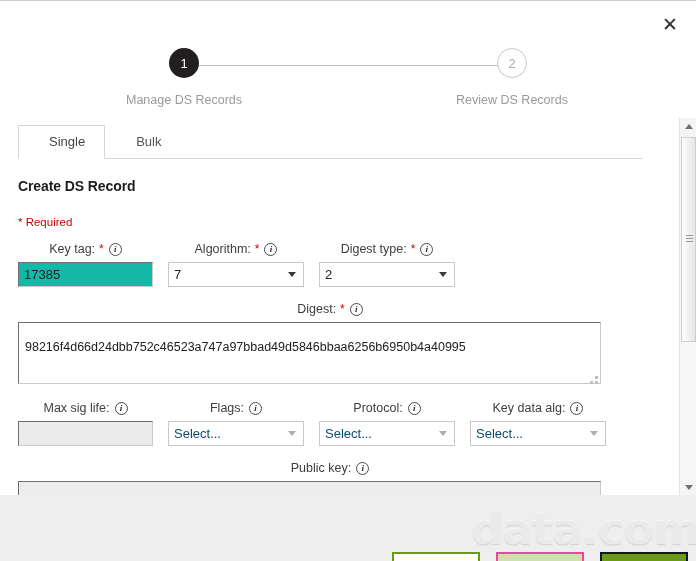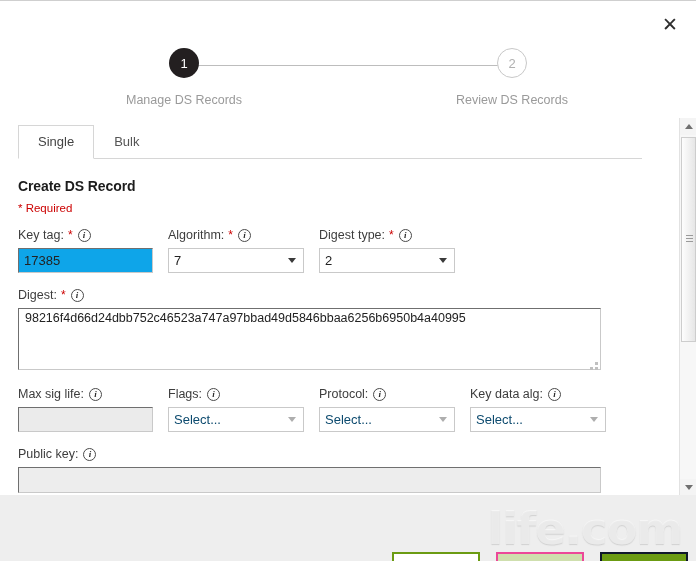--- a/index.html
+++ b/index.html
@@ -114,21 +114,21 @@
   
   .tabs {
     position: relative;
     height: 35px;
     margin-top: 5px;
     border-bottom: 1px solid #d6d6d6;
     display: flex;
     align-items: flex-end;
   }
   .tab {
-    padding: 8px 19px 8px 19px;
+    padding: 8px 19px 8px 30px;
     font-size: 13px;
     color: #555555;
     cursor: pointer;
     background: transparent;
     border: 1px solid transparent;
     border-bottom: none;
     position: relative;
     line-height: 1.2;
   }
   .tab.active {
@@ -142,39 +142,40 @@
   .form-title {
     font-size: 14px;
     font-weight: bold;
     color: #1c1c1c;
     margin: 19px 0 0 0;
     letter-spacing: -0.1px;
   }
   .required-note {
     color: #cc0000;
     font-size: 11.5px;
-    margin: 8px 0 0 0;
+    margin: 22px 0 0 0;
   }
   
   .field-row {
     display: flex;
     margin-top: 13px;
   }
   .field {
     margin-right: 15px;
   }
   .label {
     font-size: 12.5px;
     color: #3d3d3d;
     margin-bottom: 5px;
     white-space: nowrap;
     display: flex;
     align-items: center;
     line-height: 16px;
     height: 16px;
+    justify-content: center;
   }
   .asterisk {
     color: #cc0000;
     margin-left: 4px;
     font-size: 12px;
   }
   .info-icon {
     display: inline-flex;
     align-items: center;
     justify-content: center;
@@ -196,21 +197,21 @@
     width: 135px;
     height: 25px;
     box-sizing: border-box;
     border: 1px solid #c9c9c9;
     border-top: 1px solid #6f6f6f;
     border-left: 1px solid #6f6f6f;
     padding: 0 5px;
     font-family: "Liberation Sans", sans-serif;
     font-size: 13px;
     color: #222222;
-    background: #0ea5e9;
+    background: #14b8a6;
     outline: none;
   }
   input.text-input.disabled {
     background: #ebebeb;
     color: #888888;
   }
   .select-wrap {
     position: relative;
     width: 136px;
     height: 25px;
@@ -246,21 +247,21 @@
   
   .ta-field { margin-top: 14px; }
   .ta-wrap { position: relative; width: 583px; }
   textarea.ta {
     width: 583px;
     height: 62px;
     box-sizing: border-box;
     border: 1px solid #c9c9c9;
     border-top: 1px solid #6f6f6f;
     border-left: 1px solid #6f6f6f;
-    padding: 1px 6px;
+    padding: 16px 6px;
     font-family: "Liberation Sans", sans-serif;
     font-size: 12.5px;
     color: #222222;
     background: #ffffff;
     outline: none;
     resize: none;
     overflow: hidden;
     line-height: 16px;
   }
   textarea.ta.disabled {
@@ -570,16 +571,16 @@
     </div>
     <div class="sb-btn sb-down">
       <span class="sb-arrow-down"></span>
     </div>
   </div>
 
   <div class="footer">
     <div class="btn btn-cancel">Cancel</div>
     <div class="btn btn-back">Back</div>
     <div class="btn btn-next">Next</div>
-    <div class="watermark">life.com</div>
+    <div class="watermark">data.com</div>
   </div>
 
 </div>
 
 </body></html>

